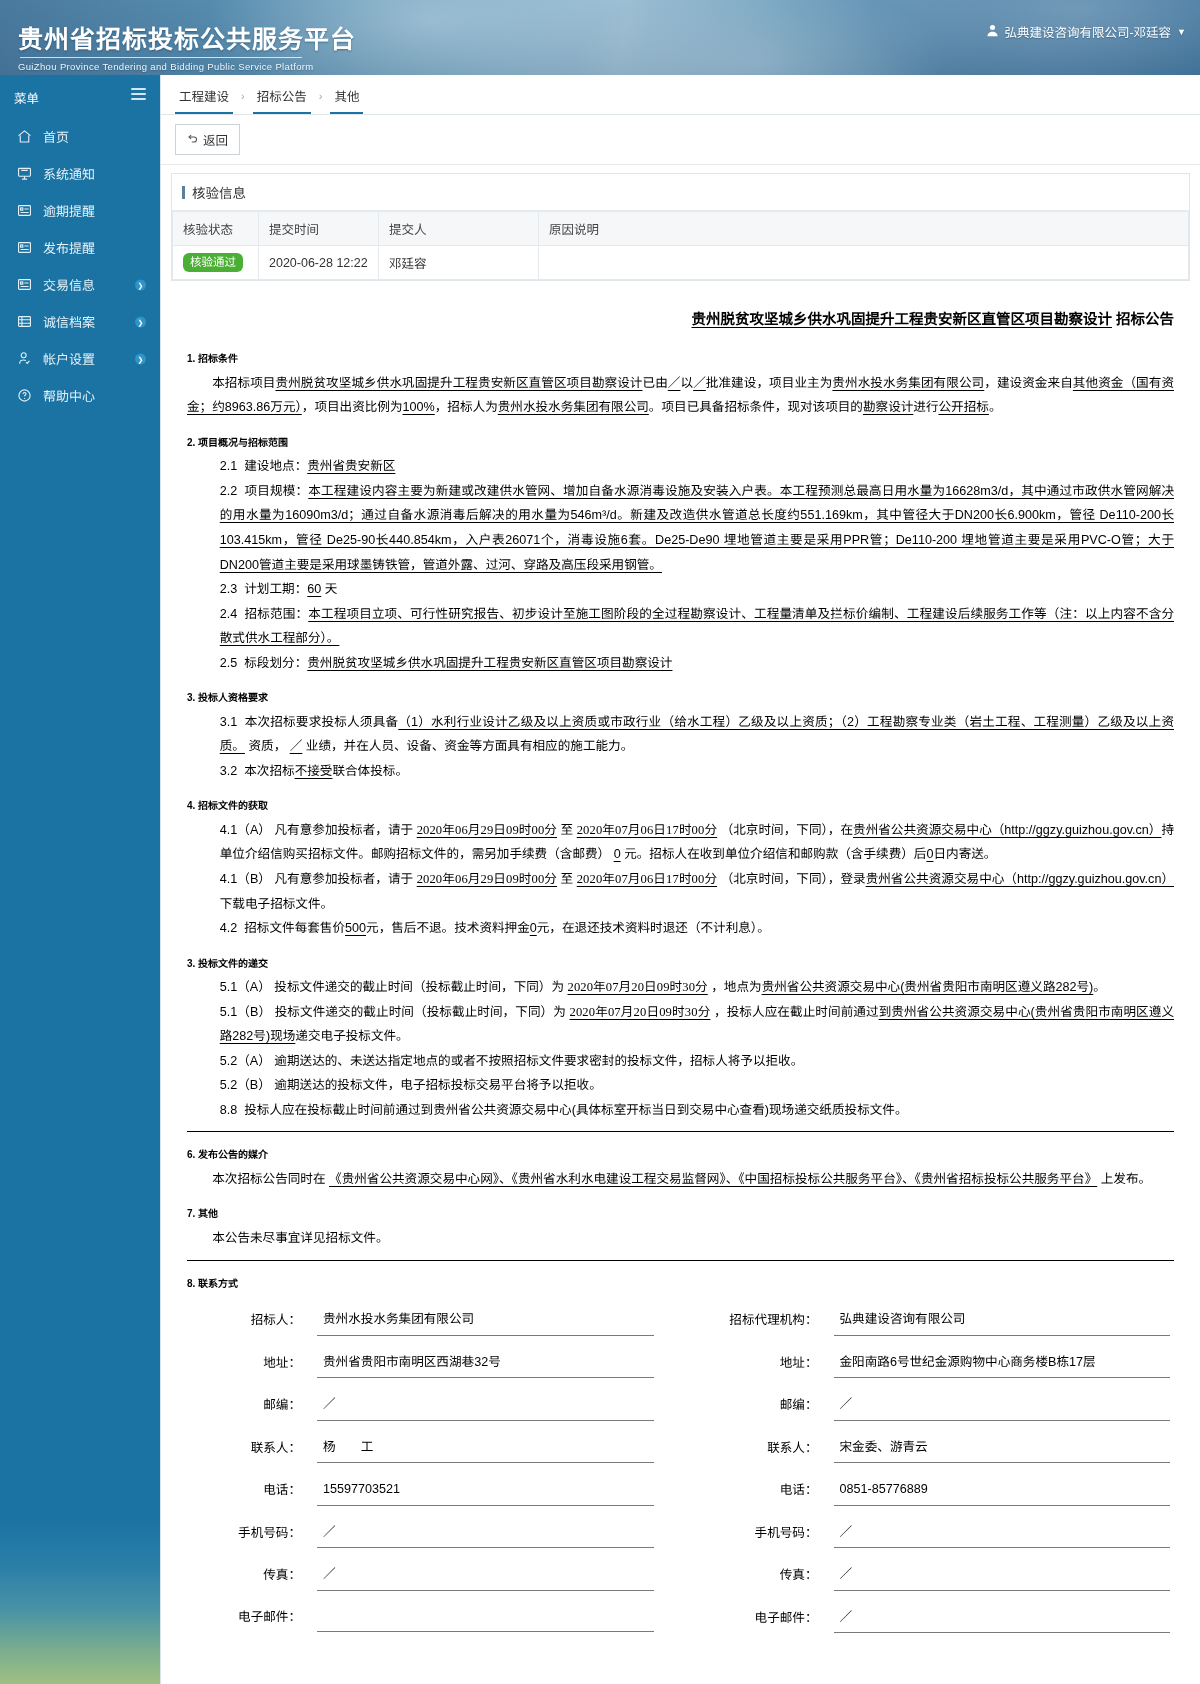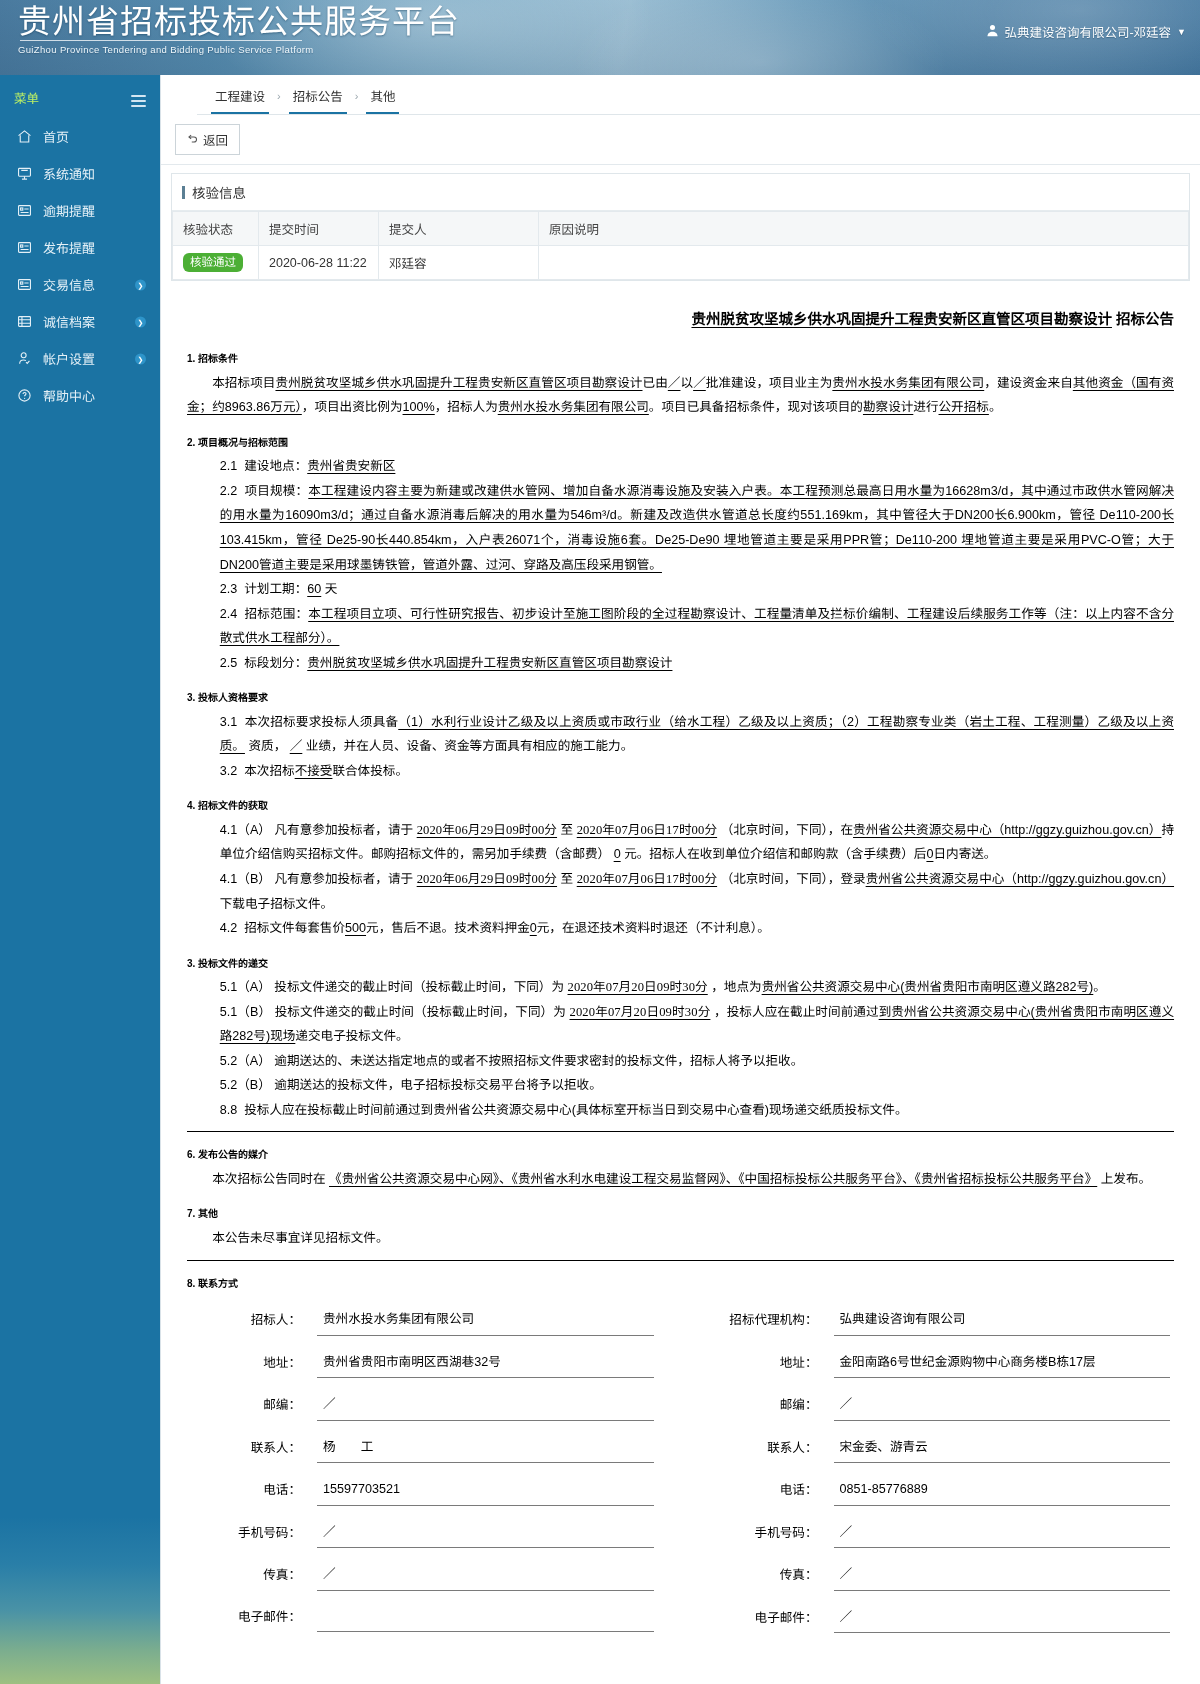--- a/index.html
+++ b/index.html
@@ -17,22 +17,22 @@
   .header .hdr-wash{
     position:absolute;inset:0;
     background:
       radial-gradient(ellipse 320px 140px at 430px 20px,rgba(255,255,255,.30),rgba(255,255,255,0) 70%),
       radial-gradient(ellipse 260px 110px at 760px 62px,rgba(255,255,255,.22),rgba(255,255,255,0) 72%),
       radial-gradient(ellipse 300px 120px at 1080px 10px,rgba(255,255,255,.20),rgba(255,255,255,0) 70%),
       linear-gradient(180deg,rgba(30,80,120,.10),rgba(20,60,95,.22));
   }
   .brand{position:absolute;left:18px;top:6px;z-index:3}
   .brand-cn{
-    font-size:33px;font-weight:normal;color:#fff;letter-spacing:1px;
-    text-shadow:0 1px 2px rgba(10,50,80,.45);line-height:32px;
+    font-size:25px;font-weight:bold;color:#fff;letter-spacing:1px;
+    text-shadow:0 1px 2px rgba(10,50,80,.45);line-height:32px;margin-top:17px;
   }
   .brand-rule{height:1px;background:rgba(255,255,255,.75);margin:2px 0 3px 2px;width:282px}
   .brand-en{
     font-size:9.5px;color:#eef6fb;letter-spacing:.35px;line-height:12px;
     text-shadow:0 1px 1px rgba(10,50,80,.35);
   }
   .hdr-user{
     position:absolute;right:14px;top:22px;z-index:3;color:#fff;font-size:12.5px;
     display:flex;align-items:center;gap:5px;text-shadow:0 1px 1px rgba(10,50,80,.4);cursor:pointer;text-align:center;
   }
@@ -43,41 +43,41 @@
   .sidebar{
     width:160px;min-width:160px;background:#1b73a3;color:#dbeaf3;
     position:relative;padding-bottom:120px;
   }
   .sidebar::after{
     content:"";position:absolute;left:0;right:0;bottom:0;height:170px;
     background:linear-gradient(180deg,#1b73a3 0%,#2a7fa8 28%,#4c94a6 55%,#7fb08e 78%,#a8c67f 100%);
     opacity:.95;
   }
   .sb-head{
-    display:flex;align-items:flex-end;justify-content:space-between;
-    padding:13px 14px 11px 14px;font-size:12.5px;color:#bef264;
+    display:flex;align-items:flex-start;justify-content:space-between;
+    padding:13px 14px 11px 14px;font-size:12.5px;color:#ffffff;
   }
   .burger{display:flex;flex-direction:column;gap:3px;cursor:pointer}
   .burger i{display:block;width:15px;height:2px;background:#d3e6f2;border-radius:1px}
   .sb-item{
     display:flex;align-items:center;gap:10px;padding:9px 12px 9px 16px;
     font-size:13px;color:#e4f0f7;cursor:pointer;position:relative;
   }
   .sb-ico{width:17px;height:17px;flex:0 0 17px;display:block}
   .sb-ico svg{display:block;width:17px;height:17px}
   .sb-arrow{
     position:absolute;right:14px;top:50%;transform:translateY(-50%);
     width:11px;height:11px;border-radius:50%;background:#2e94c9;
     color:#fff;font-size:7px;line-height:11px;text-align:center;
   }
   
   .content{flex:1;background:#fff;border-left:1px solid #d9e2e8;min-width:0}
   .crumbs{
     display:flex;align-items:center;gap:0;padding:9px 14px 0 14px;
-    font-size:12.5px;color:#333;border-bottom:1px solid #dfe6ea;background:#fff;margin-left:36px;
+    font-size:12.5px;color:#333;border-bottom:1px solid #dfe6ea;background:#fff;
   }
   .crumb{padding:2px 4px 7px 4px;border-bottom:2px solid #1b73a3;cursor:pointer;white-space:nowrap}
   .crumb-sep{padding:0 8px 7px 8px;color:#9aa6ad;font-size:11px}
   .toolbar{padding:9px 14px;border-bottom:1px solid #e3e9ed;background:#fff}
   .btn-back{
     display:inline-flex;align-items:center;gap:4px;
     border:1px solid #ccd4d9;background:#fff;border-radius:0;
     padding:5px 11px;font-size:12.5px;color:#333;cursor:pointer;
     font-family:inherit;
   }
@@ -280,21 +280,21 @@
             <th style="width:120px">提交时间</th>
             <th style="width:160px">提交人</th>
             <th>原因说明</th>
           </tr>
         </thead>
         <tbody>
           <tr>
             <td>
               <span class="badge-ok">核验通过</span>
             </td>
-            <td>2020-06-28 11:22</td>
+            <td>2020-06-28 12:22</td>
             <td>邓廷容</td>
             <td></td>
           </tr>
         </tbody>
       </table>
     </section>
 
     <article class="doc">
 
       <div class="doc-title">

